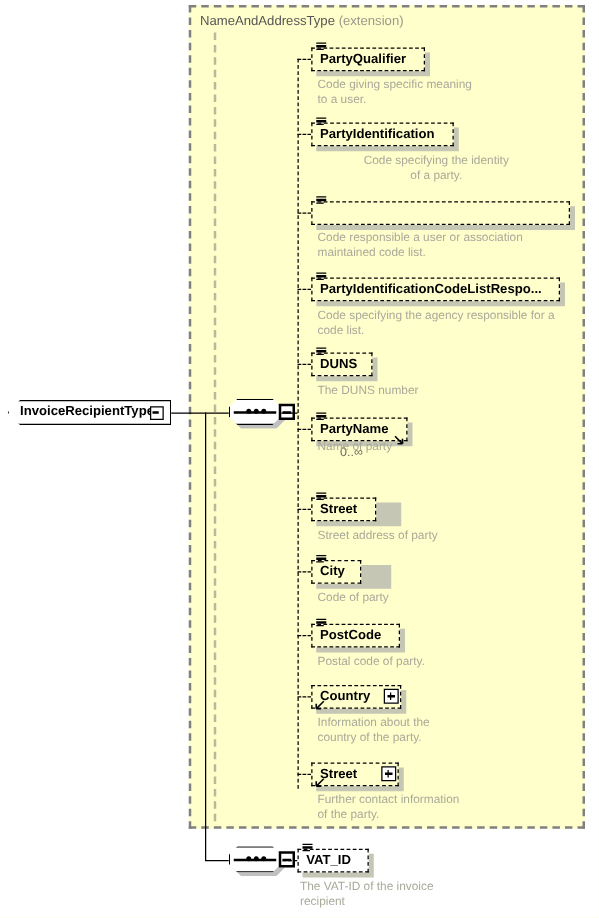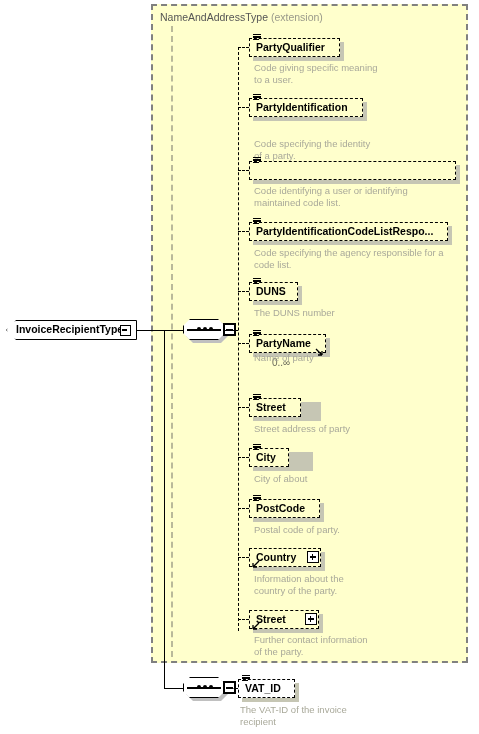--- a/index.html
+++ b/index.html
@@ -213,33 +213,33 @@
 <div class="elem" style="left:249px;top:98px;width:114px;">
   <div class="elem-shadow"></div>
   <div class="elem-box" style="width:114px;"></div>
   <div class="lines-icon">
       <i></i>
       <i></i>
       <i></i>
     </div>
   <div class="elem-label">PartyIdentification</div>
 </div>
-<div class="desc" style="left:254px;top:138px;width:190px;">Code specifying the identity
+<div class="desc" style="left:254px;top:123px;width:190px;text-align:center;">Code specifying the identity
 of a party.</div>
 
 <div class="elem" style="left:249px;top:161px;width:207px;">
   <div class="elem-shadow"></div>
   <div class="elem-box" style="width:207px;"></div>
   <div class="lines-icon">
       <i></i>
       <i></i>
       <i></i>
     </div>
 </div>
-<div class="desc" style="left:254px;top:185px;width:210px;">Code identifying a user or identifying
+<div class="desc" style="left:254px;top:185px;width:210px;">Code responsible a user or association
 maintained code list.</div>
 
 <div class="elem" style="left:249px;top:222px;width:199px;">
   <div class="elem-shadow"></div>
   <div class="elem-box" style="width:199px;"></div>
   <div class="lines-icon">
       <i></i>
       <i></i>
       <i></i>
     </div>
@@ -293,21 +293,21 @@
 <div class="elem" style="left:249px;top:448px;width:60px;">
   <div class="elem-shadow"></div>
   <div class="elem-box" style="width:40px;"></div>
   <div class="lines-icon">
       <i></i>
       <i></i>
       <i></i>
     </div>
   <div class="elem-label">City</div>
 </div>
-<div class="desc" style="left:254px;top:473px;width:190px;">City of about</div>
+<div class="desc" style="left:254px;top:473px;width:190px;">Code of party</div>
 
 <div class="elem" style="left:249px;top:499px;width:71px;">
   <div class="elem-shadow"></div>
   <div class="elem-box" style="width:71px;"></div>
   <div class="lines-icon">
       <i></i>
       <i></i>
       <i></i>
     </div>
   <div class="elem-label">PostCode</div>

